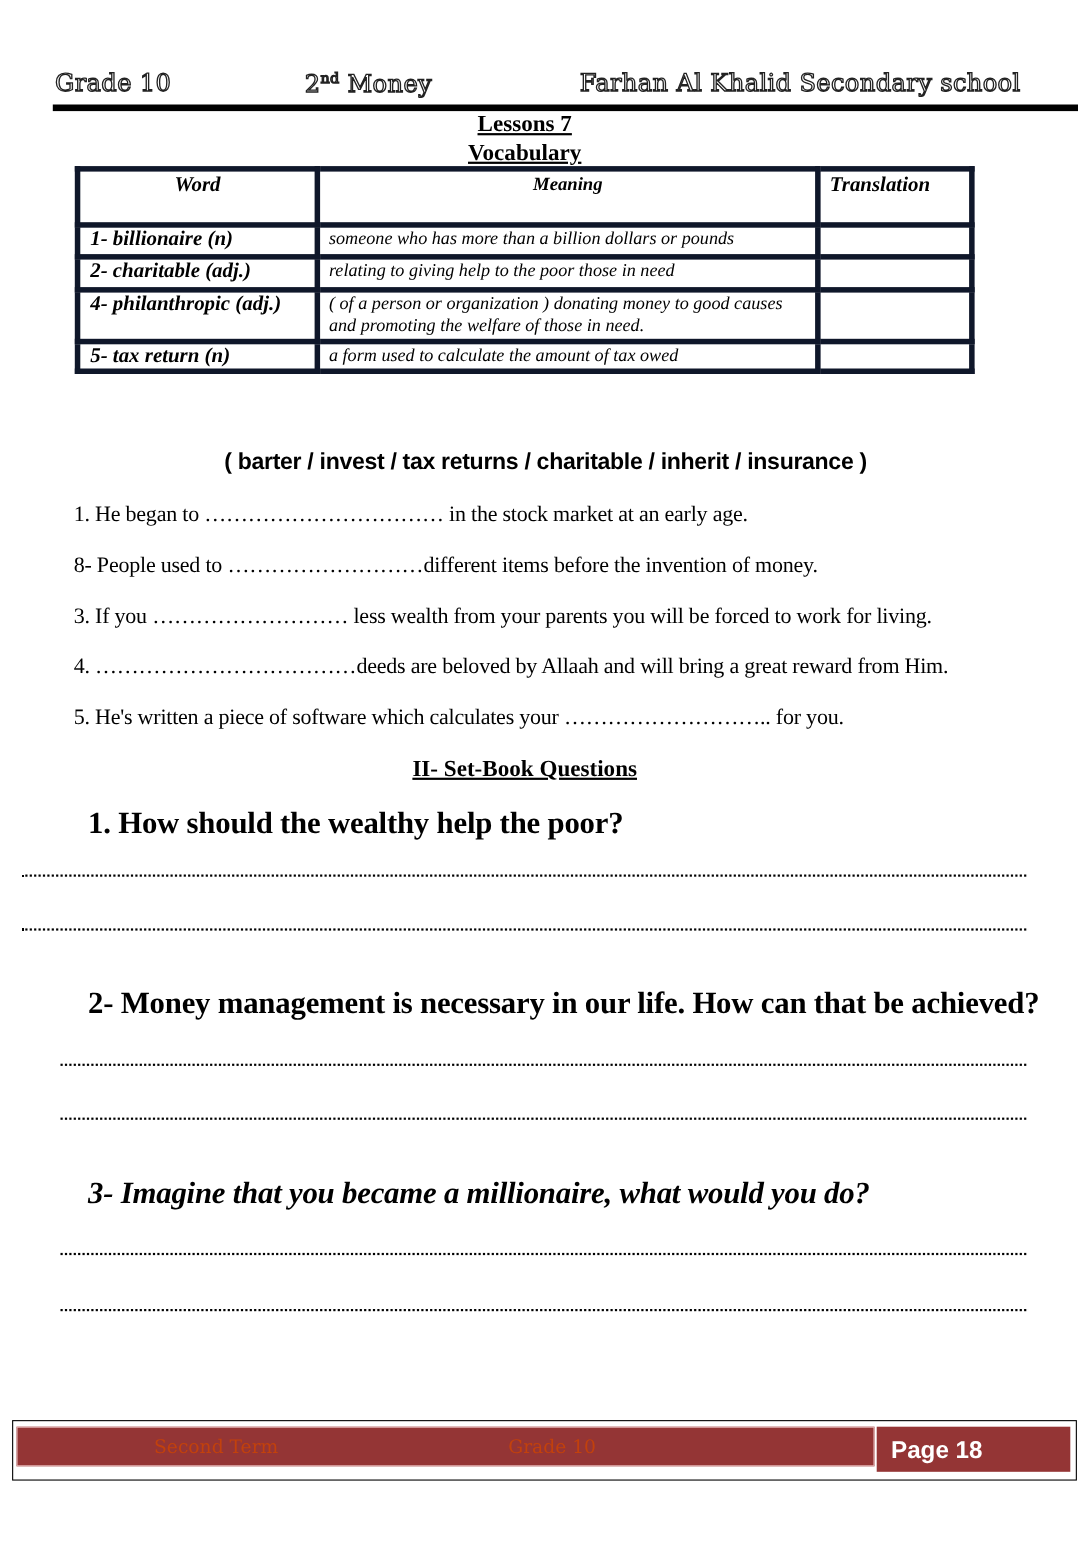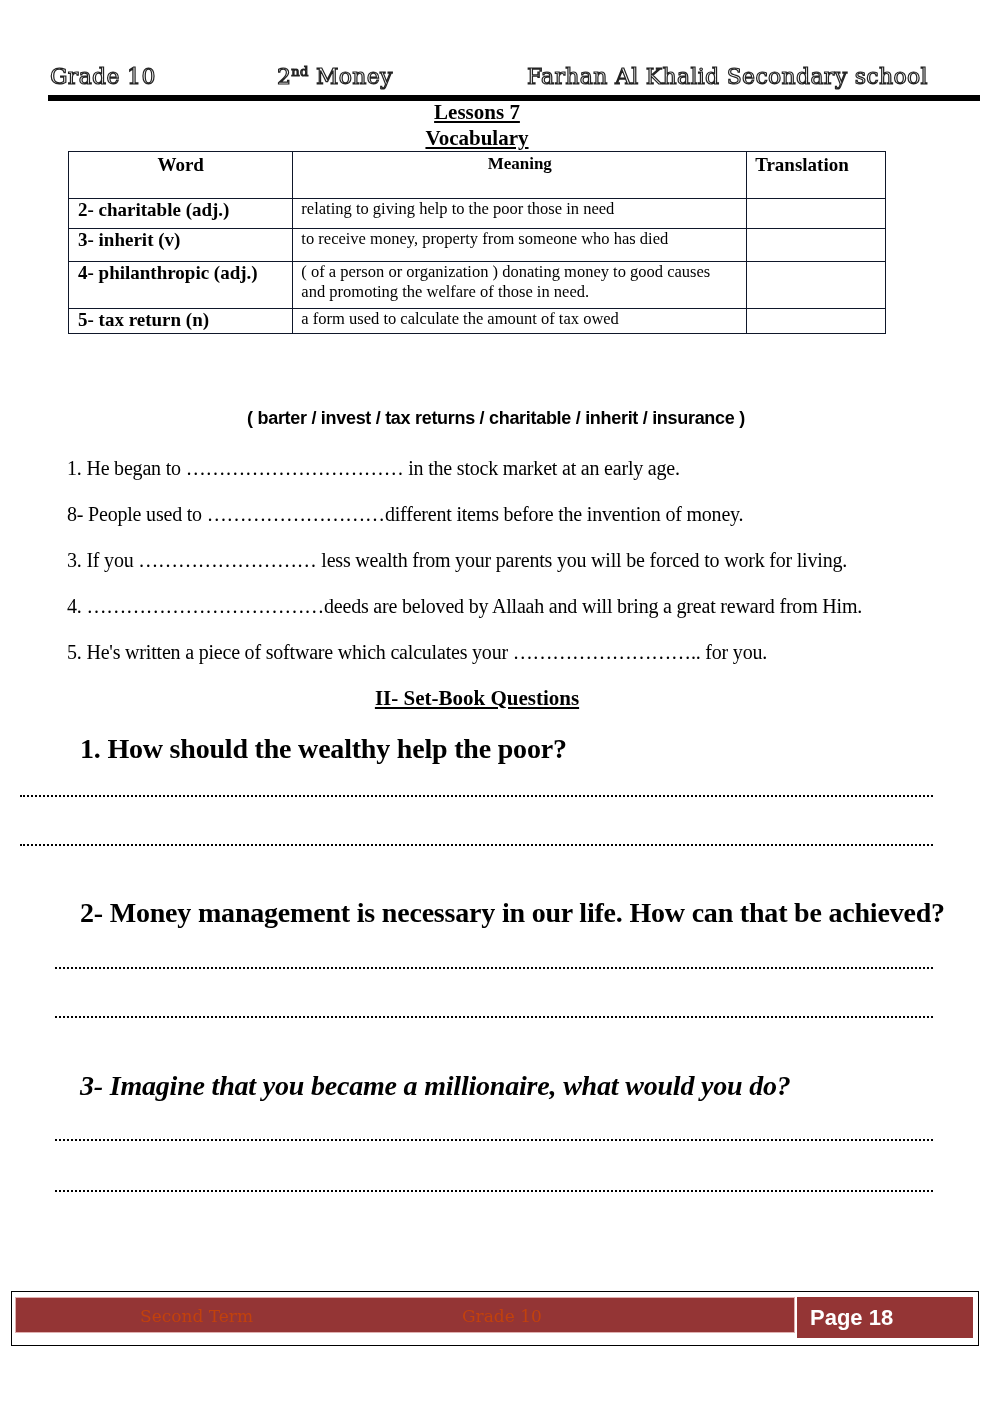--- a/index.html
+++ b/index.html
@@ -3,27 +3,27 @@
 <meta charset="utf-8">
 <style>
   html, body { margin:0; padding:0; background:#fff; }
   body { width:992px; height:1403px; position:relative; overflow:hidden; font-family:"Liberation Serif", serif; color:#000; }
   .abs { position:absolute; }
   .hdr-txt { font-family:"DejaVu Serif", serif; font-size:22px; color:#fff; -webkit-text-stroke:1.2px #222; letter-spacing:0.3px; top:64px; }
   .hdr-txt sup { font-size:13px; }
   .hdr-rule { left:48px; top:95px; width:932px; height:6px; background:#000; }
   .title { left:0; width:954px; text-align:center; font-weight:bold; font-size:21px; text-decoration:underline; }
   table.vocab { position:absolute; left:68px; top:151px; width:818px; border-collapse:collapse; }
-  table.vocab td, table.vocab th { border:1px solid #0f172a; padding:0 8px; vertical-align:top; }
+  table.vocab td, table.vocab th { border:5px solid #0f172a; padding:0 8px; vertical-align:top;font-style:italic; }
   table.vocab th { font-size:19px; font-weight:bold; height:44px; padding-top:2px; }
   table.vocab th.meaning { font-size:17px; }
   table.vocab td.word { font-size:19px; font-weight:bold; width:207px; padding-left:9px; }
   table.vocab td.mean { font-size:16.5px; width:437px; white-space:nowrap; overflow:hidden; max-width:437px; }
   table.vocab td.trans { width:122px; }
-  .wordbox { left:0; width:992px; top:408px; text-align:center; font-family:"Liberation Sans Narrow","Liberation Sans", sans-serif; font-weight:bold; font-size:18px; letter-spacing:-0.3px; }
+  .wordbox { left:0; width:992px; top:408px; text-align:center; font-family:"Liberation Sans Narrow","Liberation Sans", sans-serif; font-weight:bold; font-size:21px; letter-spacing:-0.3px; }
   .sent { left:67px; font-size:20px; font-family:"Liberation Serif", serif; letter-spacing:-0.2px; }
   .sb-title { left:0; width:954px; text-align:center; top:686px; font-weight:bold; font-size:21px; text-decoration:underline; }
   .q { left:80px; font-weight:bold; font-size:28px; letter-spacing:-0.2px; }
   .dotline { height:0; border-top:2px dotted #000; }
   .footer-frame { left:11px; top:1291px; width:966px; height:53px; border:1.5px solid #000; }
   .footer-bar { left:15px; top:1297px; width:778px; height:34px; background:#943535; border:1px solid #e0b0b0; }
   .footer-page { left:797px; top:1297px; width:176px; height:41px; background:#943535; }
   .ft { font-family:"DejaVu Serif", serif; font-size:17px; color:#c2410c; top:1306px; }
   .pg { font-family:"Liberation Sans", sans-serif; font-weight:bold; font-size:22px; color:#fff; left:810px; top:1305px; }
 </style>
@@ -38,28 +38,28 @@
 <div class="abs title" style="top:100px;">Lessons 7</div>
 <div class="abs title" style="top:126px;">Vocabulary</div>
 
 <table class="vocab">
   <tbody>
       <tr>
     <th>Word</th>
     <th class="meaning">Meaning</th>
     <th style="text-align:left;">Translation</th>
   </tr>
+  <tr style="height:29px;">
+    <td class="word">1- billionaire (n)</td>
+    <td class="mean">someone who has more than a billion dollars or pounds</td>
+    <td class="trans"></td>
+  </tr>
   <tr style="height:30px;">
     <td class="word">2- charitable (adj.)</td>
     <td class="mean">relating to giving help to the poor those in need</td>
-    <td class="trans"></td>
-  </tr>
-  <tr style="height:33px;">
-    <td class="word">3- inherit (v)</td>
-    <td class="mean">to receive money, property  from someone who has died</td>
     <td class="trans"></td>
   </tr>
   <tr style="height:47px;">
     <td class="word">4- philanthropic (adj.)</td>
     <td class="mean">
           <div>( of a person or organization ) donating money to good causes</div>
           <div>and promoting the welfare of those in need.</div>
         </td>
     <td class="trans"></td>
   </tr>

